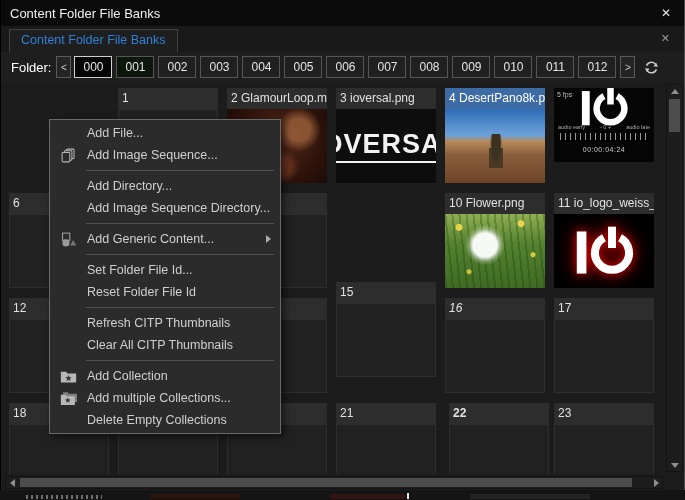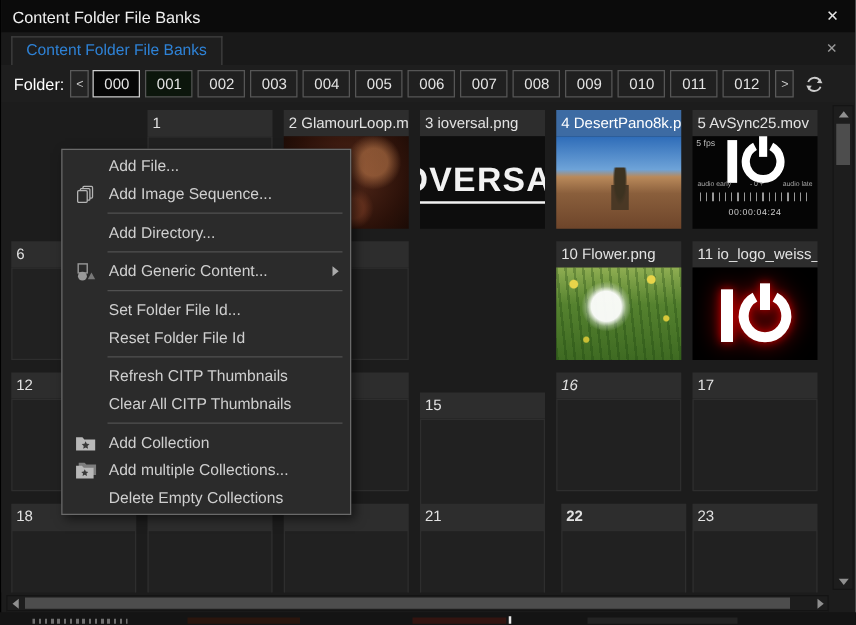--- a/index.html
+++ b/index.html
@@ -168,21 +168,20 @@
           <span class="iov">IOVERSAL</span>
         </div>
       </div>
       <div class="cell" style="left: 444px; top: 6px;">
         <div class="cell-header selected">4 DesertPano8k.png</div>
         <div class="cell-body thumb-desert">
           <div class="desert-tree"></div>
         </div>
       </div>
       <div class="cell" style="left: 553px; top: 6px;">
-        <div class="cell-header">5 AvSync25.mov</div>
         <div class="cell-body thumb-avsync">
           <span class="avsync-logo">
             <svg viewBox="0 0 120 100">
               <rect x="9" y="14" width="18" height="79" fill="#ffffff"></rect>
               <path d="M 90 25.7 A 32 32 0 1 1 60 25.7" fill="none" stroke="#ffffff" stroke-width="15"></path>
               <rect x="67.5" y="5" width="15" height="40" fill="#ffffff"></rect>
             </svg>
           </span>
           <span class="fps">5 fps</span>
           <div class="audiorow">
@@ -227,21 +226,21 @@
         <div class="cell-body thumb-empty"></div>
       </div>
       <div class="cell" style="left: 117px; top: 216px;">
         <div class="cell-header"></div>
         <div class="cell-body thumb-empty"></div>
       </div>
       <div class="cell" style="left: 226px; top: 216px;">
         <div class="cell-header"></div>
         <div class="cell-body thumb-empty"></div>
       </div>
-      <div class="cell" style="left: 335px; top: 232px;">
+      <div class="cell" style="left: 335px; top: 200px;">
         <div class="cell-header">15</div>
         <div class="cell-body thumb-empty"></div>
       </div>
       <div class="cell" style="left: 444px; top: 216px; font-style: italic;">
         <div class="cell-header">16</div>
         <div class="cell-body thumb-empty"></div>
       </div>
       <div class="cell" style="left: 553px; top: 216px;">
         <div class="cell-header">17</div>
         <div class="cell-body thumb-empty"></div>
@@ -284,20 +283,24 @@
             <rect x="5" y="4.5" width="9" height="11" rx="1" fill="#2b2b2b" stroke="#b5b5b5" stroke-width="1.2"></rect>
             <rect x="2.5" y="6.5" width="9" height="11" rx="1" fill="#2b2b2b" stroke="#b5b5b5" stroke-width="1.2"></rect>
           </svg>
         </span>
         <span class="menu-label">Add Image Sequence...</span>
       </div>
       <div class="menu-sep"></div>
       <div class="menu-item">
         <span class="menu-icon"></span>
         <span class="menu-label">Add Directory...</span>
+      </div>
+      <div class="menu-item">
+        <span class="menu-icon"></span>
+        <span class="menu-label">Add Image Sequence Directory...</span>
       </div>
       <div class="menu-sep"></div>
       <div class="menu-item">
         <span class="menu-icon">
           <svg viewBox="0 0 20 20">
             <rect x="3" y="2.5" width="8.5" height="8.5" fill="none" stroke="#9a9a9a" stroke-width="1.3"></rect>
             <circle cx="7" cy="14" r="4.2" fill="#9a9a9a"></circle>
             <polygon points="12,17 15.5,10.5 19,17" fill="#787878"></polygon>
           </svg>
         </span>

